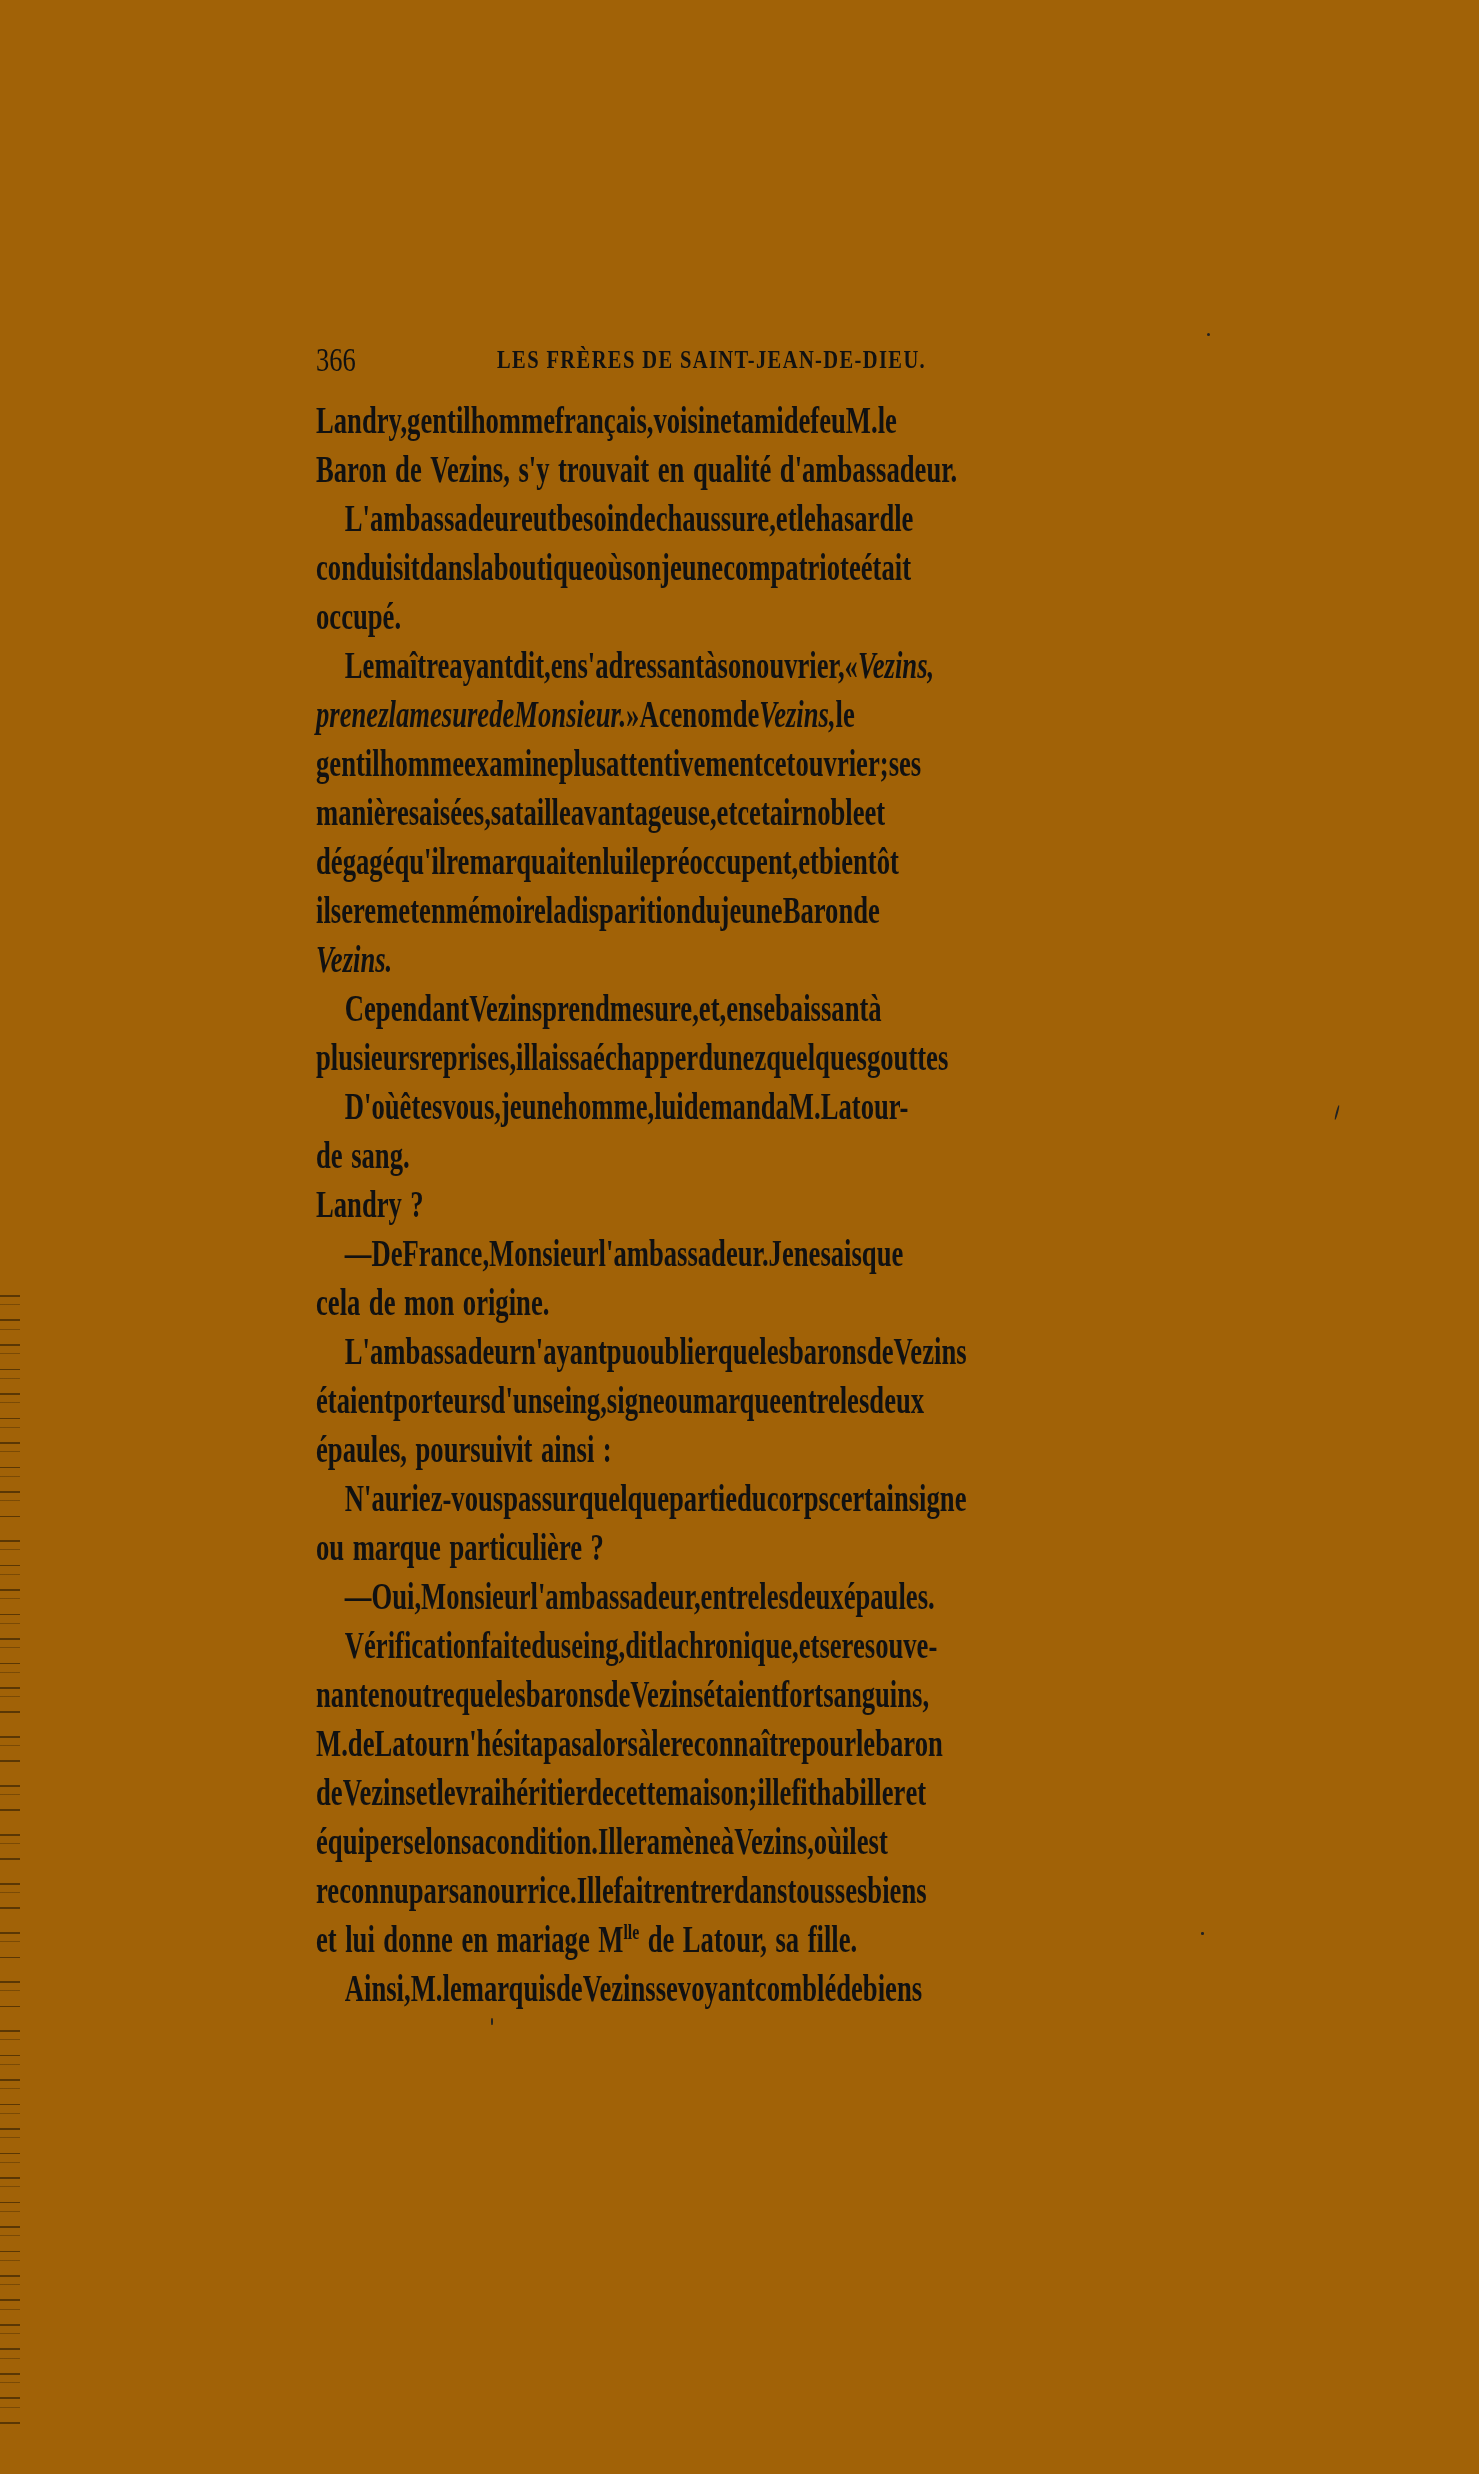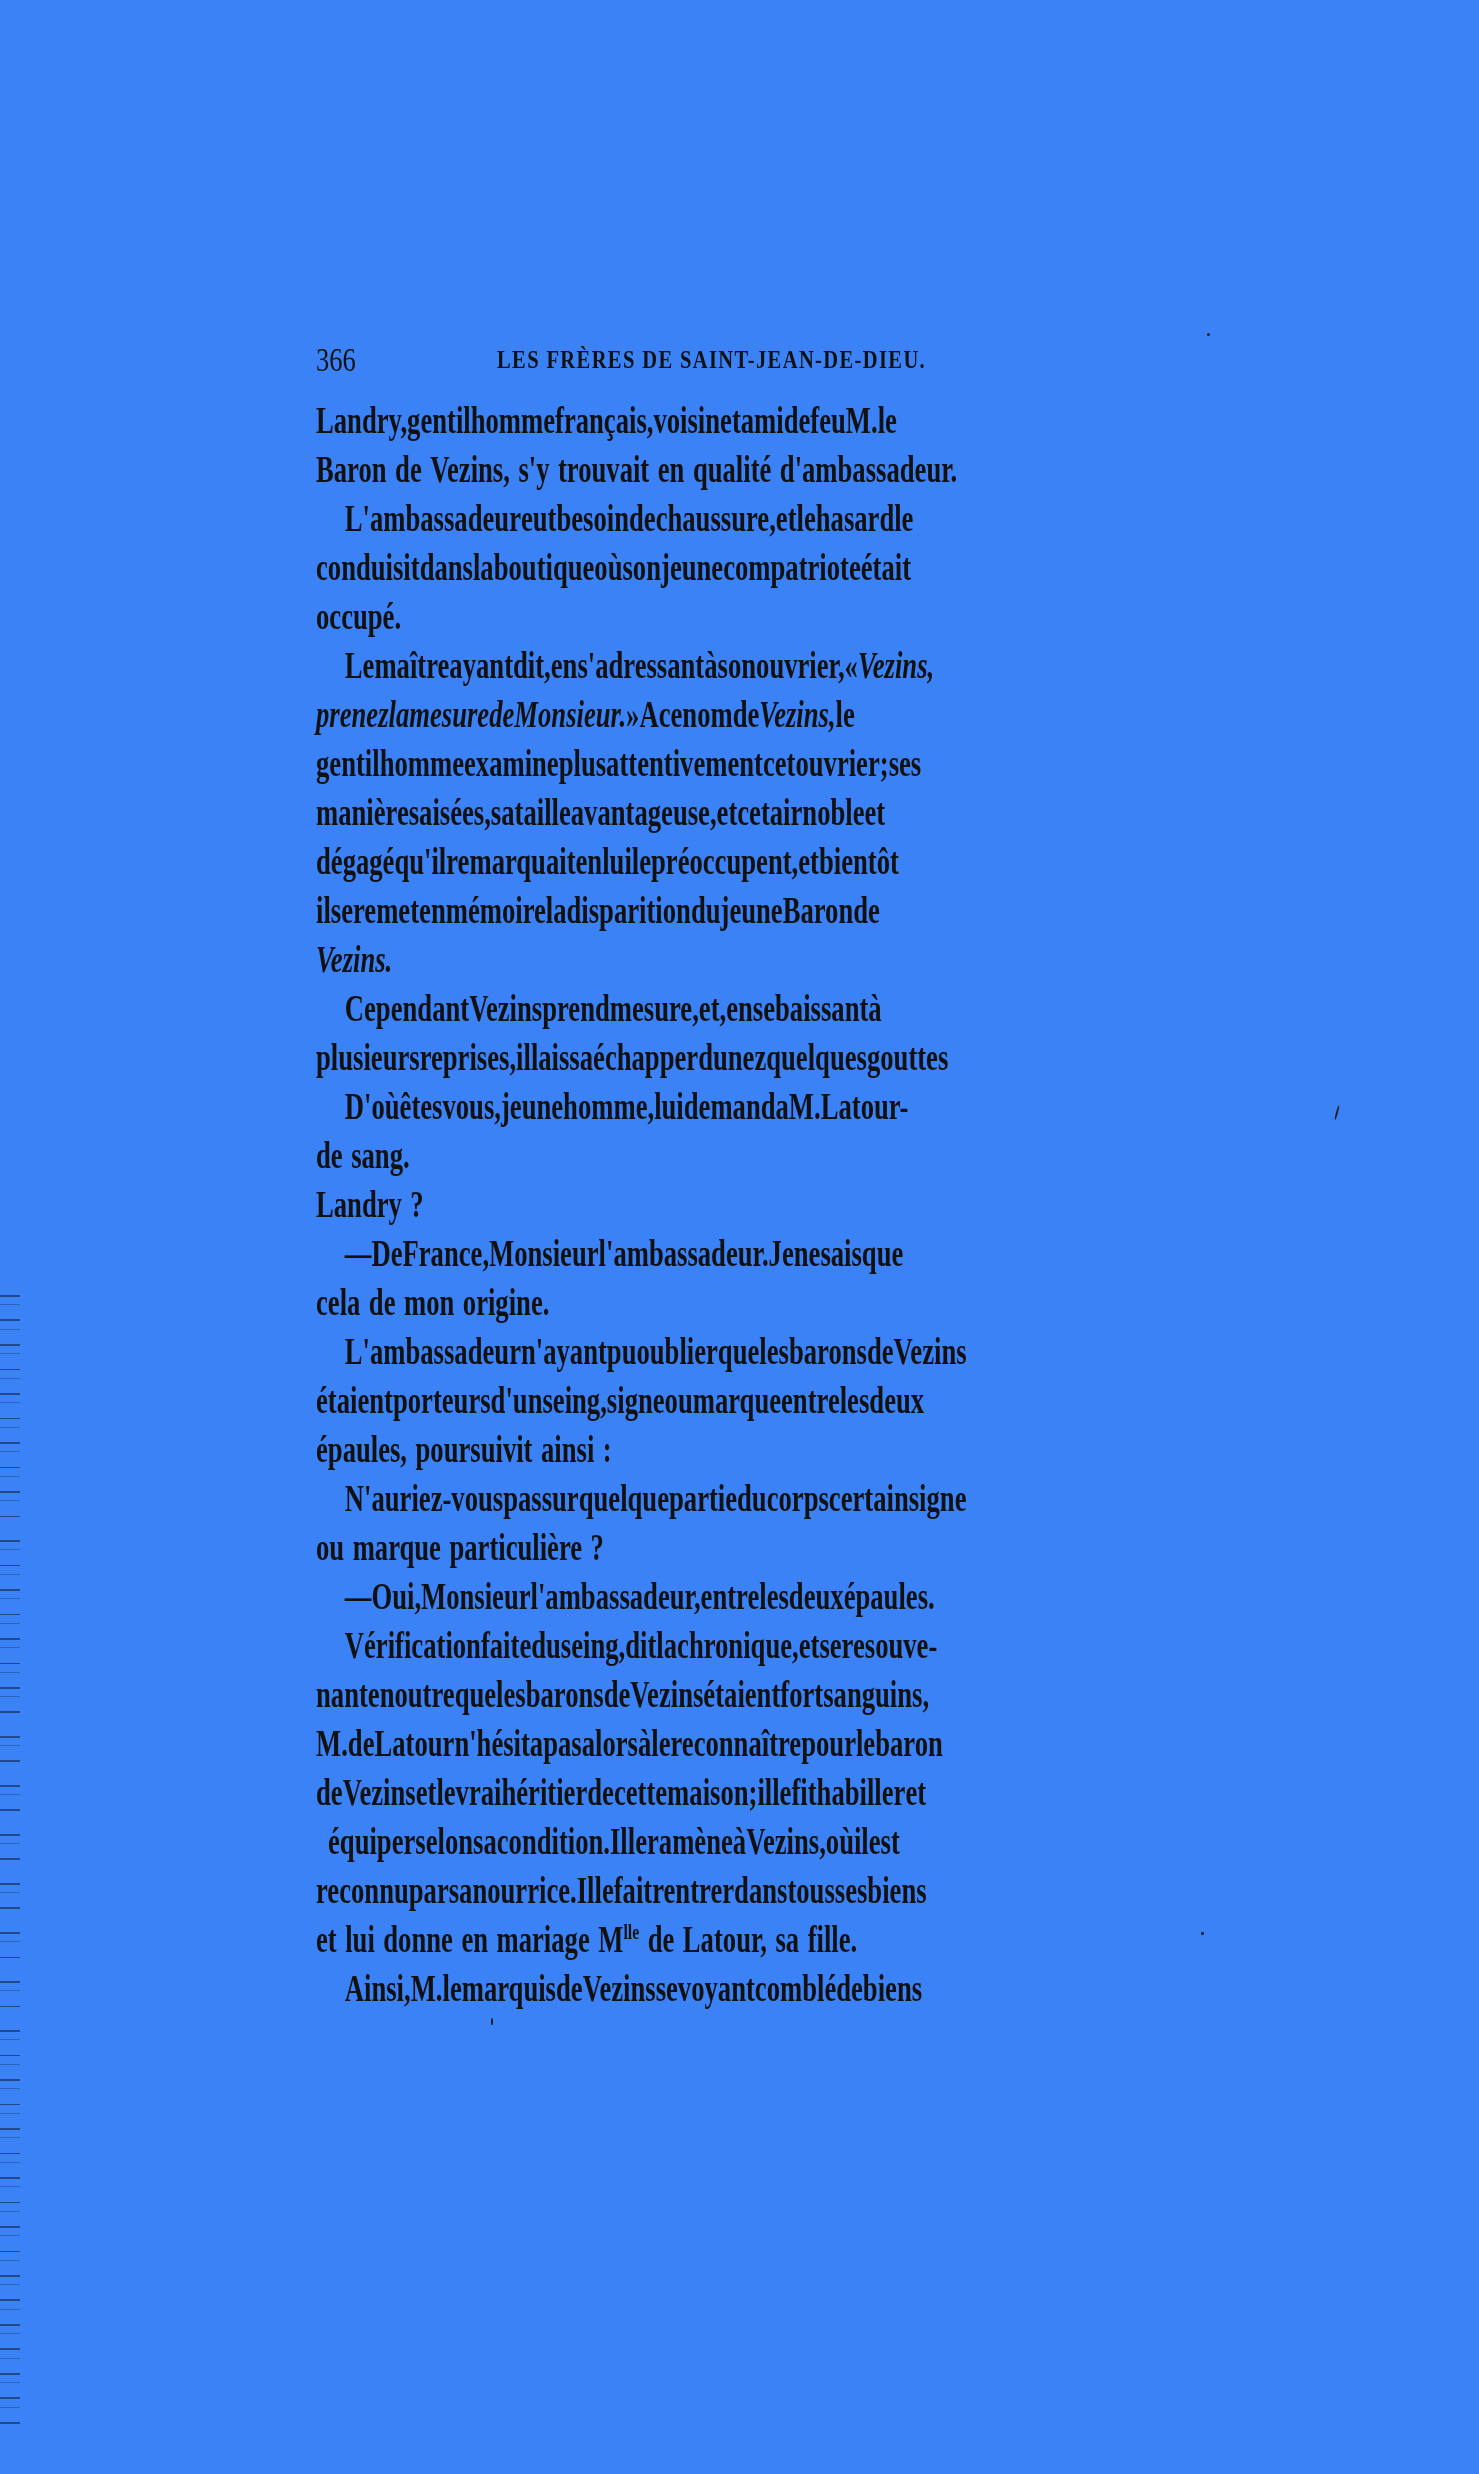--- a/index.html
+++ b/index.html
@@ -1,18 +1,18 @@
 <!DOCTYPE html>
 <html style="font-size:13.5px"><head>
 <meta charset="utf-8">
 <style>
   html, body { margin:0; padding:0; background:#ffffff; }
   body { width:1480px; height:2475px; position:relative; overflow:hidden;
          font-family:"Liberation Serif", "DejaVu Serif", serif; color:#111; }
-  .page { position:absolute; left:0; top:0; width:1480px; height:2475px; background:#3b82f6; }
+  .page { position:absolute; left:0; top:0; width:1480px; height:2475px; background:#a16207; }
   .header { position:absolute; left:316px; top:341px; width:928px; height:42px; }
   .pagenum { position:absolute; left:0; top:0; font-size:34px; font-family:"Liberation Serif", serif; transform:scaleX(0.78); transform-origin:left; }
   .running-head { position:absolute; left:181px; top:5px; font-size:25px; letter-spacing:1.7px; font-weight:bold; transform:scaleX(0.82); transform-origin:left; white-space:nowrap; }
   .body-text { position:absolute; left:316px; top:396px; width:929px; }
   .line { height:49px; line-height:49px; font-size:37px; white-space:nowrap; font-weight:bold;
           display:flex; justify-content:space-between; transform-origin:left; }
   .line span.w { display:inline-block; }
   .line.indent { padding-left:40px; }
   .line.last { justify-content:flex-start; }
   .line.last span.w { margin-right:11.8px; }
@@ -115,21 +115,21 @@
       </div>
       <div style="height: 49px; overflow: visible;">
         <div class="line cond"><span class="w">nant</span><span class="w">en</span><span class="w">outre</span><span class="w">que</span><span class="w">les</span><span class="w">barons</span><span class="w">de</span><span class="w">Vezins</span><span class="w">étaient</span><span class="w">fort</span><span class="w">sanguins,</span></div>
       </div>
       <div style="height: 49px; overflow: visible;">
         <div class="line cond"><span class="w">M.</span><span class="w">de</span><span class="w">Latour</span><span class="w">n'hésita</span><span class="w">pas</span><span class="w">alors</span><span class="w">à</span><span class="w">le</span><span class="w">reconnaître</span><span class="w">pour</span><span class="w">le</span><span class="w">baron</span></div>
       </div>
       <div style="height: 49px; overflow: visible;">
         <div class="line cond"><span class="w">de</span><span class="w">Vezins</span><span class="w">et</span><span class="w">le</span><span class="w">vrai</span><span class="w">héritier</span><span class="w">de</span><span class="w">cette</span><span class="w">maison</span><span class="w">;</span><span class="w">il</span><span class="w">le</span><span class="w">fit</span><span class="w">habiller</span><span class="w">et</span></div>
       </div>
-      <div style="height: 49px; overflow: visible; margin-left: 12px;">
+      <div style="height: 49px; overflow: visible;">
         <div class="line cond"><span class="w">équiper</span><span class="w">selon</span><span class="w">sa</span><span class="w">condition.</span><span class="w">Il</span><span class="w">le</span><span class="w">ramène</span><span class="w">à</span><span class="w">Vezins,</span><span class="w">où</span><span class="w">il</span><span class="w">est</span></div>
       </div>
       <div style="height: 49px; overflow: visible;">
         <div class="line cond"><span class="w">reconnu</span><span class="w">par</span><span class="w">sa</span><span class="w">nourrice.</span><span class="w">Il</span><span class="w">le</span><span class="w">fait</span><span class="w">rentrer</span><span class="w">dans</span><span class="w">tous</span><span class="w">ses</span><span class="w">biens</span></div>
       </div>
       <div style="height: 49px; overflow: visible;">
         <div class="line cond last"><span class="w">et</span><span class="w">lui</span><span class="w">donne</span><span class="w">en</span><span class="w">mariage</span><span class="w">M<sup>lle</sup></span><span class="w">de</span><span class="w">Latour,</span><span class="w">sa</span><span class="w">fille.</span></div>
       </div>
       <div style="height: 49px; overflow: visible;">
         <div class="line cond indent"><span class="w">Ainsi,</span><span class="w">M.</span><span class="w">le</span><span class="w">marquis</span><span class="w">de</span><span class="w">Vezins</span><span class="w">se</span><span class="w">voyant</span><span class="w">comblé</span><span class="w">de</span><span class="w">biens</span></div>

